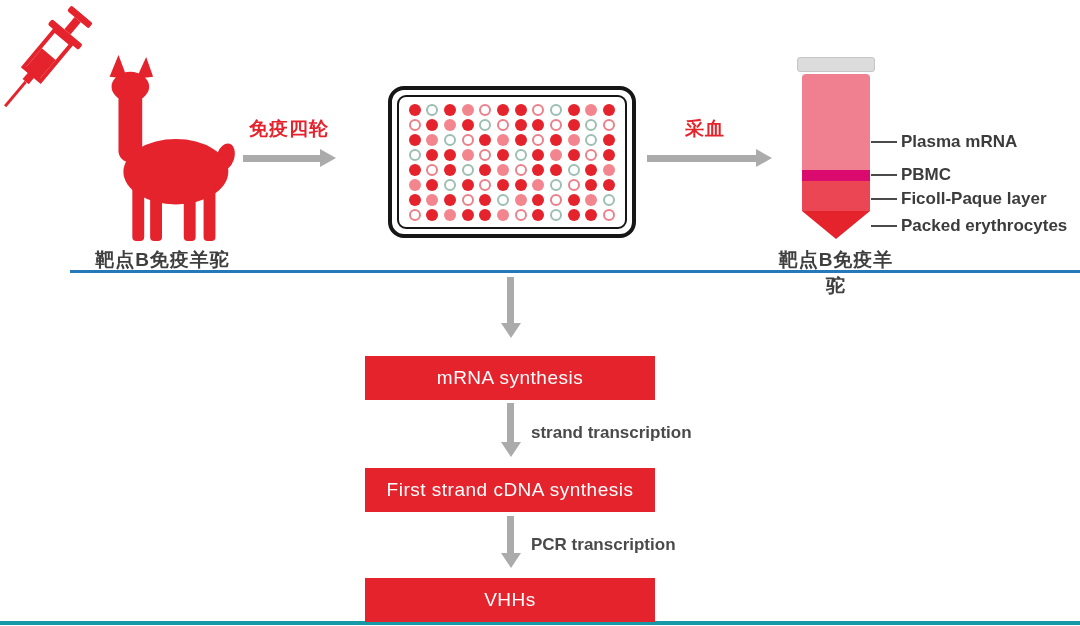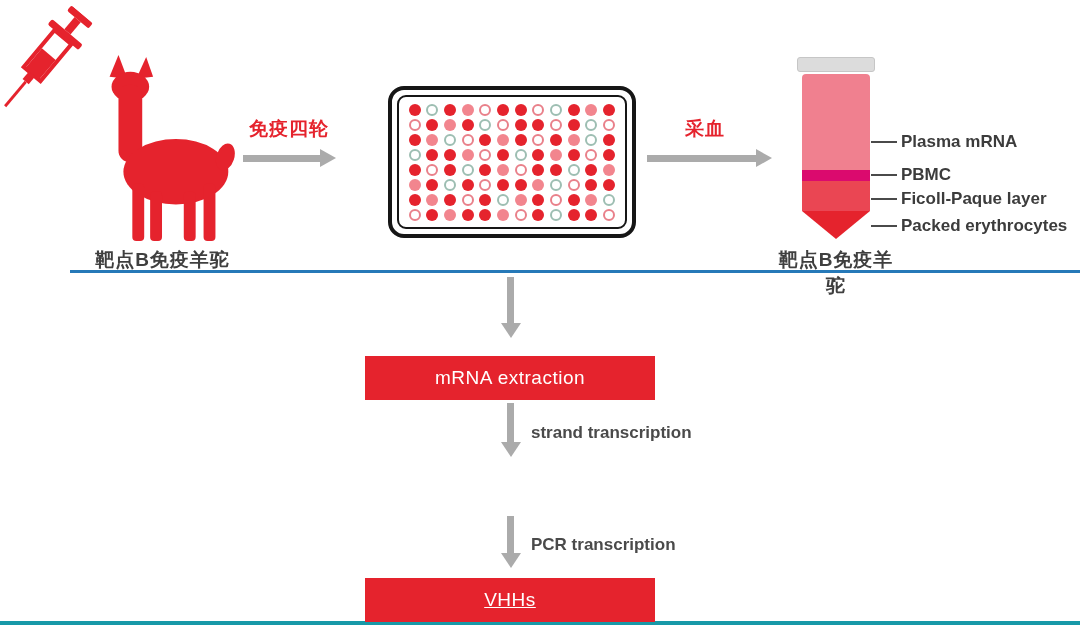--- a/index.html
+++ b/index.html
@@ -205,22 +205,23 @@
   <div class="layer-label" style="top:165px;">PBMC</div>
   <div class="layer-label" style="top:216px;">Packed erythrocytes</div>
   <div class="layer-label" style="top:189px;">Ficoll-Paque layer</div>
 
   <div class="zh-label" style="left:776px;top:247px;width:120px;">靶点B免疫羊驼</div>
 
   <div class="divider-blue"></div>
   <div class="divider-teal"></div>
 
   <div class="v-arrow" style="left:507px;top:277px;height:47px;"></div>
-  <div class="flow-box" style="top:356px;">mRNA extraction</div>
+  <div class="flow-box" style="top:356px;">mRNA synthesis</div>
 
   <div class="v-arrow" style="left:507px;top:403px;height:40px;"></div>
   <div class="step-label" style="left:531px;top:423px;">strand transcription</div>
+  <div class="flow-box" style="top:468px;">First strand cDNA synthesis</div>
 
   <div class="v-arrow" style="left:507px;top:516px;height:38px;"></div>
   <div class="step-label" style="left:531px;top:535px;">PCR  transcription</div>
-  <div class="flow-box" style="top:578px;text-decoration:underline;">VHHs</div>
+  <div class="flow-box" style="top:578px;">VHHs</div>
 
 </div>
 
 </body></html>

